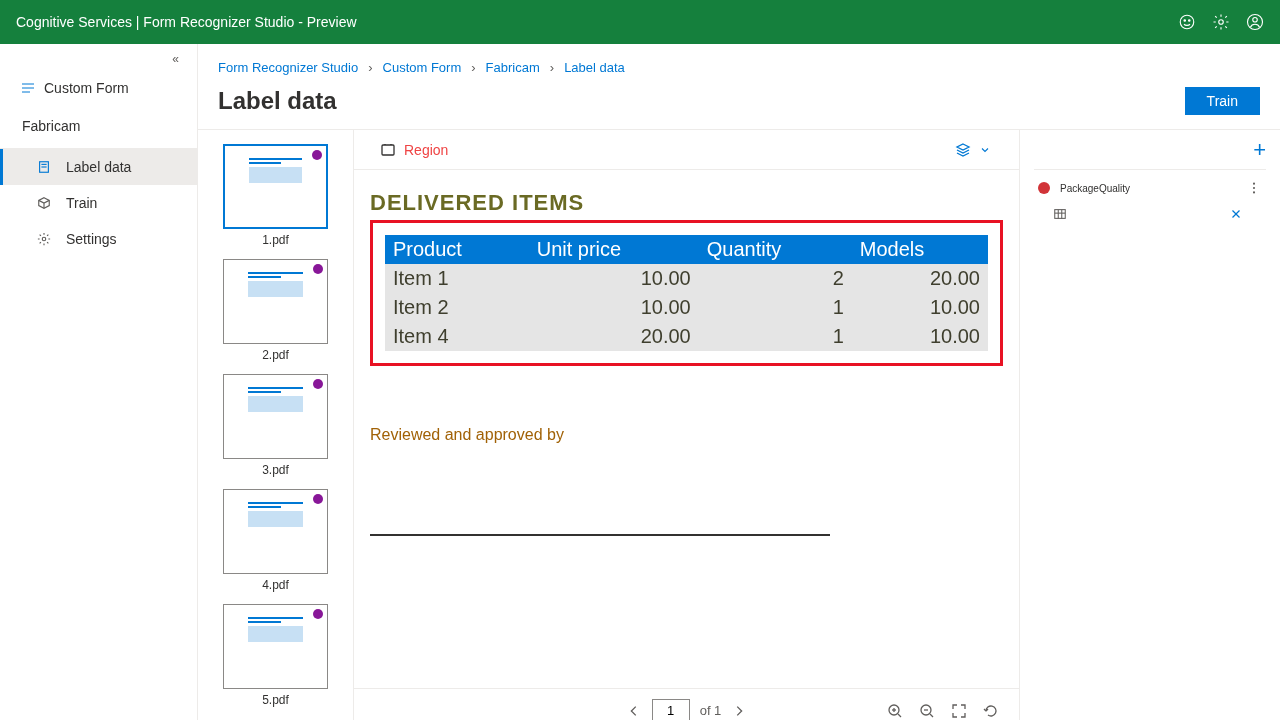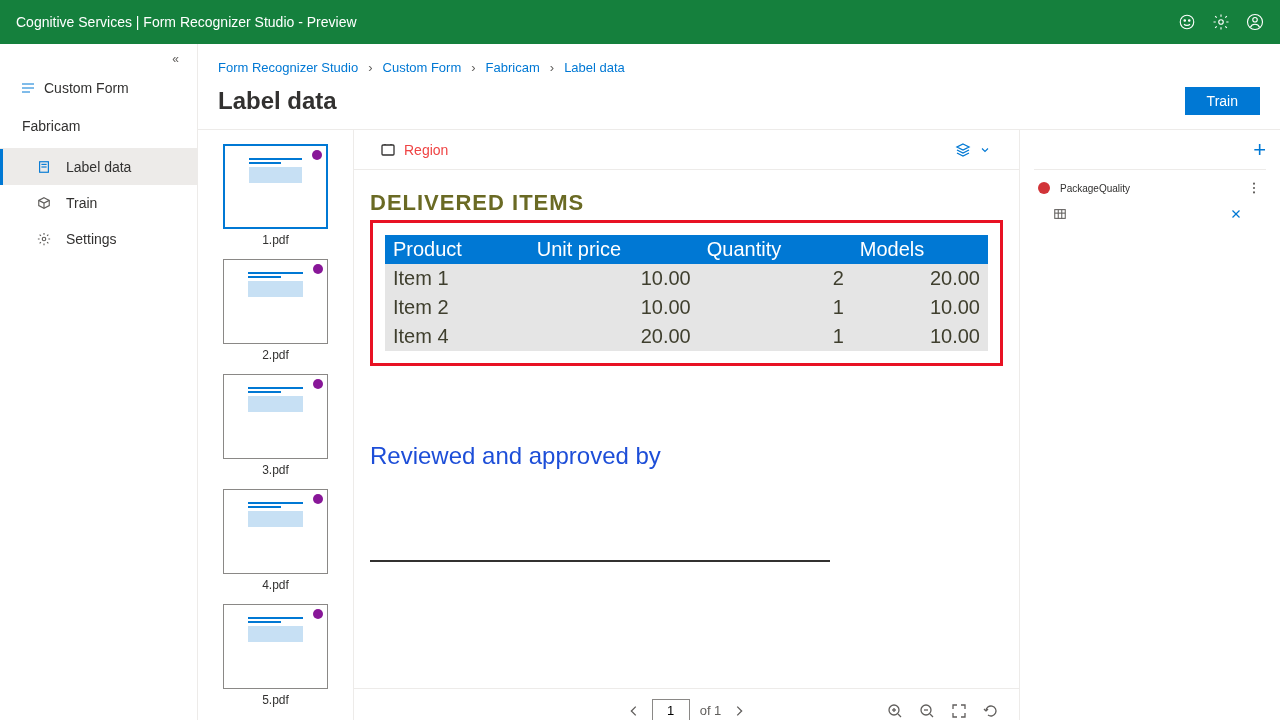--- a/index.html
+++ b/index.html
@@ -38,21 +38,21 @@
 .toolbar-left{display:flex;align-items:center;gap:8px}
 .toolbar-right{display:flex;align-items:center;gap:6px;color:#0078d4;cursor:pointer}
 .document-view{flex:1;padding:20px 16px 0 16px;position:relative;overflow:hidden}
 .doc-heading{font-size:22px;font-weight:700;color:#6a6a24;letter-spacing:1px;margin-bottom:4px}
 .red-box{border:3px solid #e81123;padding:12px}
 .items-table{width:100%;border-collapse:collapse;font-size:20px}
 .items-table th{background:#0078d4;color:#fff;text-align:left;font-weight:400;padding:3px 8px}
 .items-table th.r{text-align:left}
 .items-table td{background:#e5e5e5;color:#3f3f2e;padding:3px 8px}
 .items-table td.r{text-align:right}
-.reviewed{margin-top:76px;font-size:24px;color:#1d4ed8}
+.reviewed{margin-top:60px;font-size:16px;color:#a16207}
 .sig-line{margin-top:90px;width:460px;border-bottom:2px solid #323130}
 .canvas-footer{border-top:1px solid #edebe9;display:flex;align-items:center;justify-content:center;padding:10px 16px;gap:14px;position:relative}
 .pager{display:flex;align-items:center;gap:10px;color:#605e5c;font-size:13px}
 .pager input{width:38px;text-align:center;border:1px solid #8a8886;padding:3px;font-size:13px}
 .zoom-tools{position:absolute;right:20px;display:flex;gap:16px;color:#605e5c}
 .fields-panel{width:260px;padding:0 14px}
 .fields-header{height:40px;display:flex;align-items:center;justify-content:flex-end;border-bottom:1px solid #edebe9}
 .add-field{font-size:22px;color:#0078d4;cursor:pointer;font-weight:300}
 .field-item{display:flex;align-items:center;gap:10px;padding:10px 4px;font-size:10px;color:#323130}
 .field-dot{width:12px;height:12px;border-radius:50%;background:#d13438}

